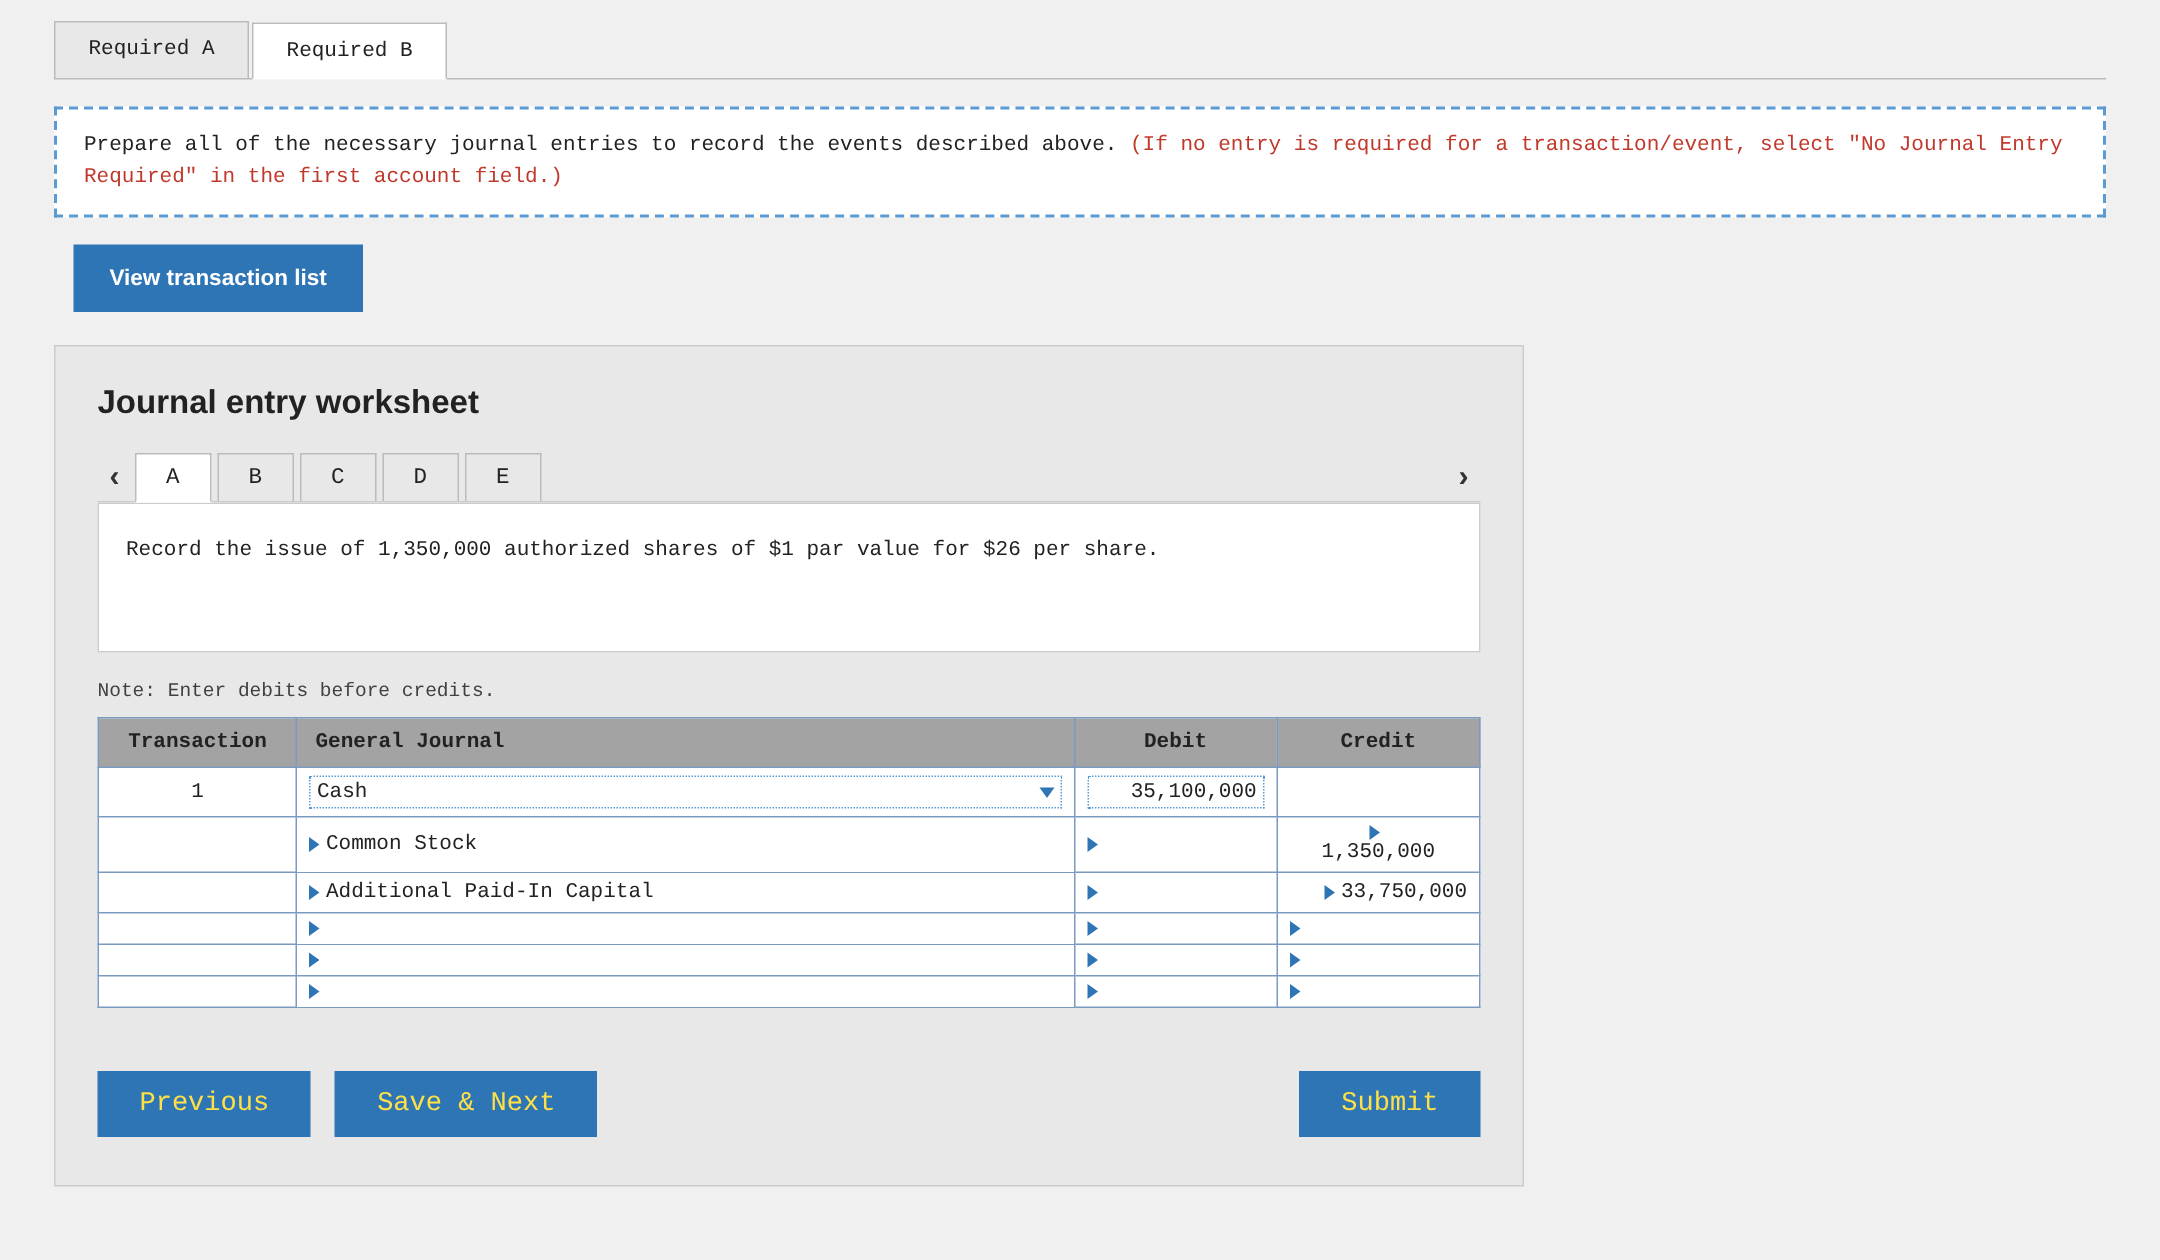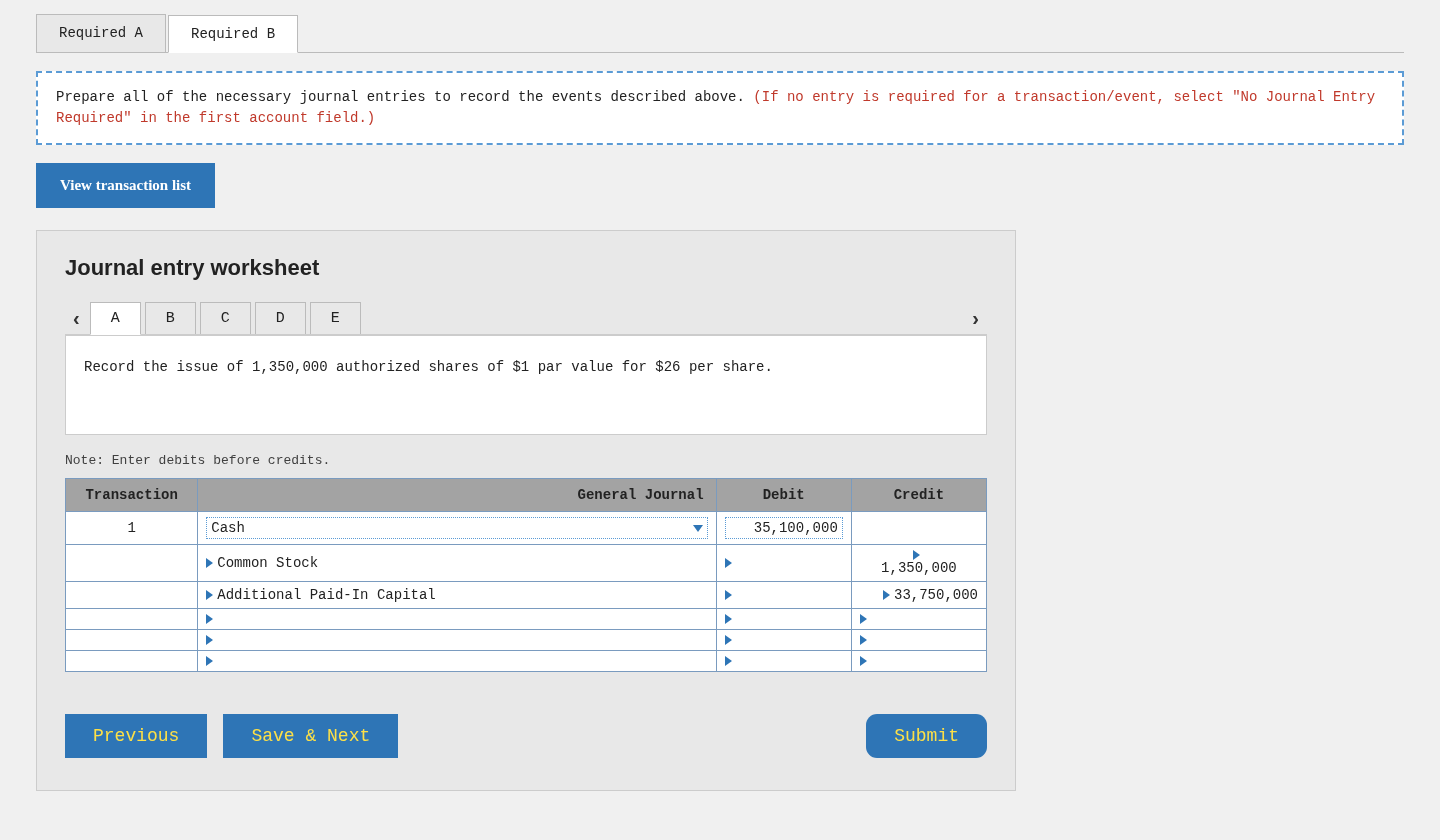--- a/index.html
+++ b/index.html
@@ -57,21 +57,22 @@
     
     .view-btn {
       background: #2e75b6;
       color: #fff;
       border: none;
       padding: 14px 24px;
       font-size: 15px;
       font-weight: bold;
       cursor: pointer;
       margin-bottom: 22px;
-      font-family: Liberation Serif, serif;
+      font-family: Liberation Sans, sans-serif;
+      margin-left: 13px;
     }
 
     
     .worksheet {
       background: #e8e8e8;
       border: 1px solid #ccc;
       padding: 24px 28px 32px 28px;
       max-width: 980px;
     }
 
@@ -140,21 +141,21 @@
     .journal-table th {
       background: #a3a3a3;
       border: 1px solid #7a9bbf;
       padding: 8px 12px;
       font-size: 14px;
       font-weight: bold;
       text-align: center;
       font-family: 'Courier New', Courier, monospace;
     }
     .journal-table th.general-journal {
-      text-align: right;
+      text-align: left;
     }
     .journal-table td {
       border: 1px solid #7a9bbf;
       padding: 5px 8px;
       font-size: 14px;
       font-family: 'Courier New', Courier, monospace;
       background: #fff;
     }
     .journal-table td.transaction-num {
       text-align: center;
@@ -408,16 +409,16 @@
               <div class="cell-right-arrow"></div>
             </div>
           </td>
         </tr>
       </tbody>
     </table>
 
     <div class="bottom-btn-row">
       <button class="bottom-btn">Previous</button>
       <button class="bottom-btn">Save &amp; Next</button>
-      <button class="bottom-btn" style="margin-left: auto; border-radius: 11px;">Submit</button>
+      <button class="bottom-btn" style="margin-left: auto;">Submit</button>
     </div>
   </div>
 </div>
 
 </body></html>

